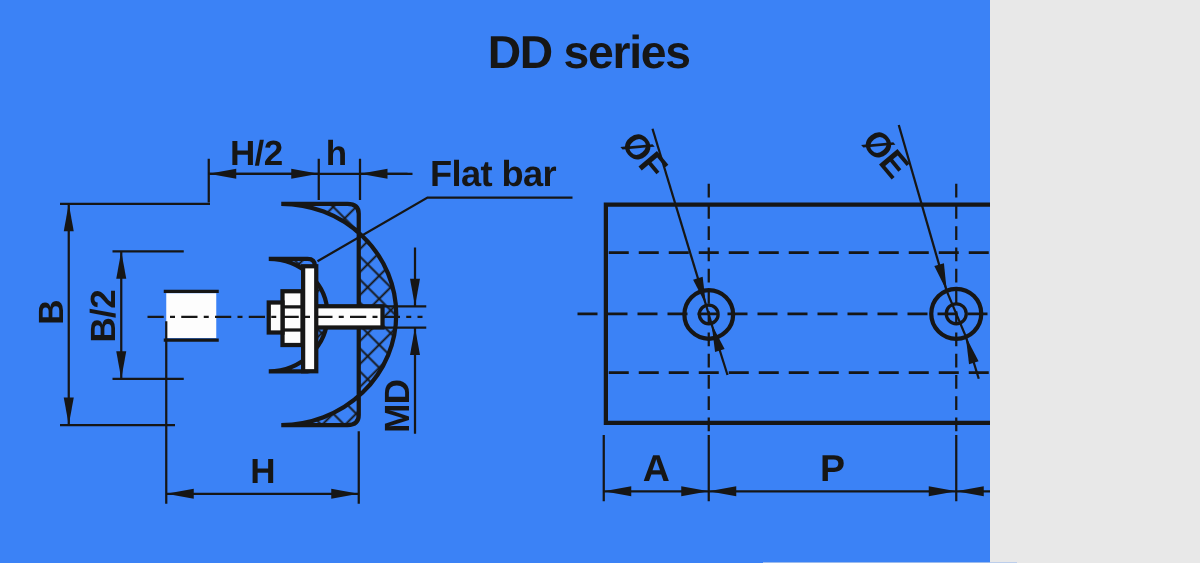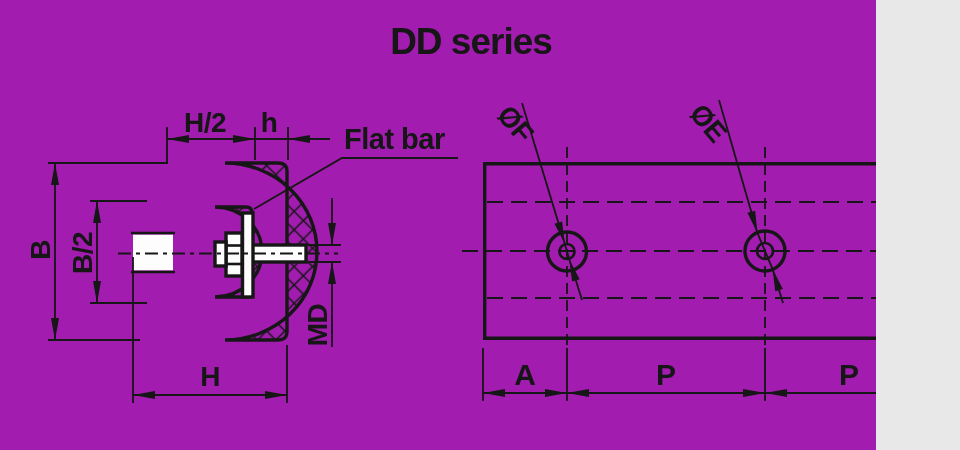--- a/index.html
+++ b/index.html
@@ -1,16 +1,16 @@
 <!DOCTYPE html>
 <html><head>
 <meta charset="utf-8">
 <style>
   html,body{margin:0;padding:0;background:#e8e8e8;}
-  .canvas{width:876px;height:450px;background:#a21caf;position:relative;overflow:hidden;}
+  .canvas{width:792px;height:450px;background:#3b82f6;position:relative;overflow:hidden;}
   svg{display:block;}
   .thick{stroke:#161616;stroke-width:3.4;fill:none;stroke-linecap:round;}
   .med{stroke:#161616;stroke-width:2.6;fill:none;}
   .thin{stroke:#161616;stroke-width:1.8;fill:none;}
   .hidden-dash{stroke:#161616;stroke-width:2.2;fill:none;stroke-dasharray:16 8;}
   .center-dash{stroke:#161616;stroke-width:1.8;fill:none;stroke-dasharray:13 5 4 5;}
   .vcenter-dash{stroke:#161616;stroke-width:1.8;fill:none;stroke-dasharray:11 6;}
   .whitefill{fill:#fdfdfd;}
   .dim-label{font-family:"Liberation Sans",sans-serif;font-weight:bold;font-size:28px;fill:#161616;letter-spacing:-0.5px;}
   .big-label{font-family:"Liberation Sans",sans-serif;font-weight:bold;font-size:30px;fill:#161616;}

